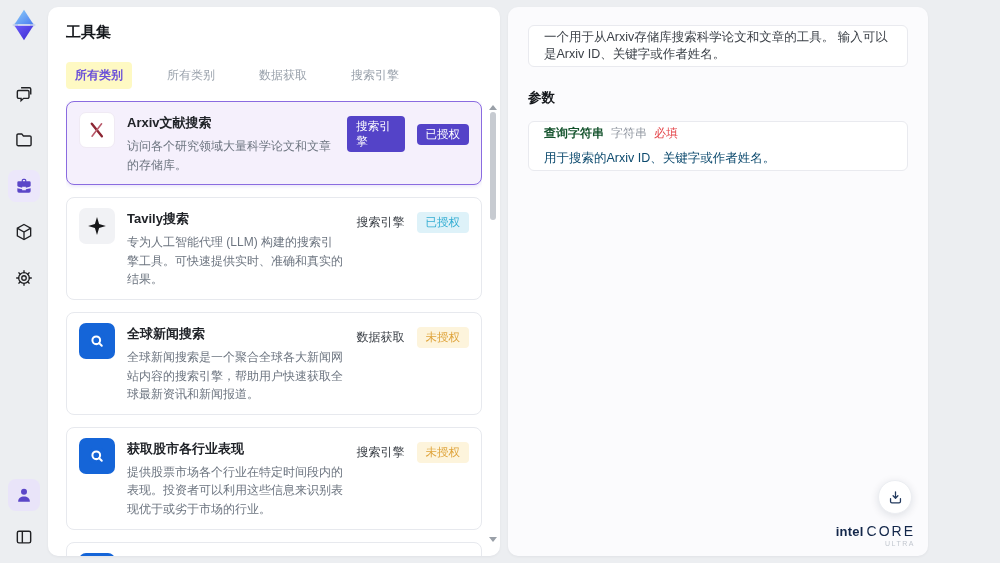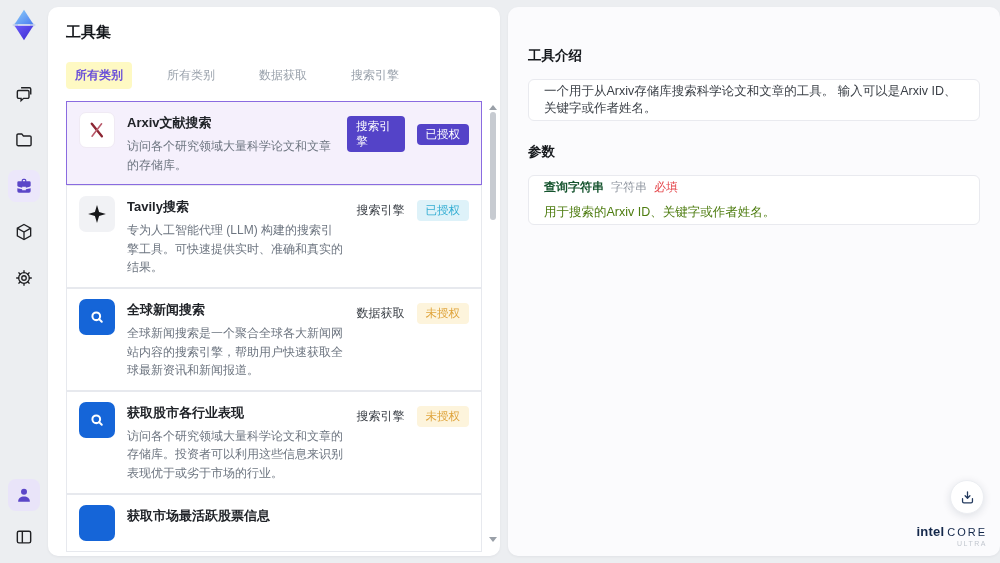--- a/index.html
+++ b/index.html
@@ -1,18 +1,18 @@
 <!DOCTYPE html>
 <html><head>
 <meta charset="utf-8">
 <style>
   * { margin:0; padding:0; box-sizing:border-box; }
   html,body { width:1000px; height:563px; overflow:hidden; }
   body { font-family:"Liberation Sans","DejaVu Sans",sans-serif; background:#eceef1; color:#1f2329; }
-  .app { display:flex; width:1000px; height:563px;justify-content:flex-end; }
+  .app { display:flex; width:928px; height:563px;justify-content:flex-end; }
 
   
   .rail { width:48px; flex:none; display:flex; flex-direction:column; align-items:center; padding:8px 0 10px; }
   .logo { width:34px; height:36px; margin-bottom:34px; }
   .rail-icons { display:flex; flex-direction:column; align-items:center; gap:14px; }
   .rail-btn { width:32px; height:32px; border:none; background:transparent; border-radius:8px;
               display:flex; align-items:center; justify-content:center; cursor:pointer; }
   .rail-btn svg { width:20px; height:20px; }
   .rail-btn.active { background:#ece7fb; }
   .rail-btn.active-user { background:#e9e4f9; }
@@ -26,22 +26,22 @@
   h1.p-title { font-size:15px; font-weight:bold; color:#15181c; }
 
   
   .tabs { display:flex; align-items:center; gap:26px; margin:20px 0 12px; }
   .tab { border:none; background:transparent; font-size:12px; color:#9aa2ac; cursor:pointer; padding:5px 9px; border-radius:4px; }
   .tab.active { background:#fef9c3; color:#6a4fd9; font-weight:bold; }
 
   
   .list-wrap { position:relative; flex:1; overflow:hidden; padding-right:18px; }
   .tool-list { overflow:hidden; height:100%; }
-  .tool-card { display:flex; gap:12px; background:#fff; border:1px solid #e7e9ee; border-radius:0;
-               padding:10px 12px; margin-bottom:0; cursor:pointer; align-items:flex-start; }
+  .tool-card { display:flex; gap:12px; background:#fff; border:1px solid #e7e9ee; border-radius:8px;
+               padding:10px 12px; margin-bottom:12px; cursor:pointer; align-items:flex-start; }
   .tool-card.selected { background:#f5f0fc; border:1.5px solid #8a6be0; box-shadow:0 1px 4px rgba(106,79,217,.18); }
   .tool-icon { width:36px; height:36px; flex:none; border-radius:7px; display:flex; align-items:center; justify-content:center; }
   .tool-icon svg { width:22px; height:22px; }
   .ti-arxiv { background:#fff; border:1px solid #f0eaf4; }
   .ti-tavily, .ti-news { background:#f1f2f5; }
   .ti-blue-q { background:#1565d8; }
   .tool-text { width:220px; }
   .tool-name { font-size:13px; font-weight:bold; color:#202328; margin:2px 0 5px; }
   .tool-desc { font-size:12px; color:#6d7580; line-height:1.55; }
   .tool-tags { margin-left:auto; display:flex; align-items:center; gap:12px; padding-top:4px; }
@@ -58,29 +58,29 @@
   .sb-arrow.down { border-top:5px solid #9aa0a8; position:absolute; bottom:0; left:1px; }
   .sb-thumb { width:6px; margin:2px auto; height:108px; background:#c7cbd1; border-radius:3px; }
 
   
   .sub-heading { font-size:13.5px; font-weight:bold; color:#15181c; margin:22px 0 14px; }
   .box { background:#fff; border:1px solid #e9eaef; border-radius:6px; padding:3px 15px; font-size:12.5px; color:#3c4148; }
   .param-head { display:flex; align-items:baseline; gap:7px; margin-bottom:8px; }
   .param-name { font-size:12px; font-weight:bold; color:#14532d; }
   .param-type { font-size:12px; color:#9096a0; }
   .param-required { font-size:12px; color:#e5484d; }
-  .param-desc { font-size:12.5px; color:#4d7c0f; }
+  .param-desc { font-size:12.5px; color:#0c4a6e; }
 
   .fab { position:absolute; right:16px; bottom:42px; width:34px; height:34px; border-radius:50%;
          background:#fff; border:1px solid #eceef2; box-shadow:0 2px 8px rgba(20,30,60,.12);
          display:flex; align-items:center; justify-content:center; cursor:pointer; }
   .fab svg { width:17px; height:17px; }
   .brand { position:absolute; right:13px; bottom:8px; text-align:right; color:#13274a; line-height:1.1; }
   .brand .intel { font-size:13px; font-weight:bold; letter-spacing:.2px; }
-  .brand .core { font-size:11px; letter-spacing:2px; margin-left:3px; }
+  .brand .core { font-size:14px; letter-spacing:2px; margin-left:3px; }
   .brand .ultra { display:block; font-size:7px; color:#c2c7cf; letter-spacing:1.5px; margin-top:1px; }
 </style>
 </head>
 <body>
 
 <div class="app">
 
   <nav class="rail">
     <div class="logo">
       <svg viewBox="0 0 40 40">
@@ -215,21 +215,21 @@
   <div class="tool-card">
     <div class="tool-icon ti-blue-q">
               <svg viewBox="0 0 24 24" fill="none">
                 <rect x="3.5" y="3.5" width="17" height="17" rx="5" fill="#1565d8"></rect>
                 <circle cx="11.2" cy="11.2" r="4.2" stroke="#fff" stroke-width="2.2"></circle>
                 <path d="M14.3 14.3 L17.2 17.2" stroke="#fff" stroke-width="2.2" stroke-linecap="round"></path>
               </svg>
             </div>
     <div class="tool-text">
       <div class="tool-name">获取股市各行业表现</div>
-      <div class="tool-desc">访问各个研究领域大量科学论文和文章的存储库。投资者可以利用这些信息来识别表现优于或劣于市场的行业。</div>
+      <div class="tool-desc">提供股票市场各个行业在特定时间段内的表现。投资者可以利用这些信息来识别表现优于或劣于市场的行业。</div>
     </div>
     <div class="tool-tags">
       <span class="tool-category">搜索引擎</span>
       <span class="badge tool-auth badge-yellow">未授权</span>
     </div>
   </div>
 
   <div class="tool-card">
     <div class="tool-icon ti-blue-q"></div>
     <div class="tool-text">
@@ -245,21 +245,20 @@
 </div>
       <div class="scrollbar">
         <div class="sb-arrow up"></div>
         <div class="sb-thumb"></div>
         <div class="sb-arrow down"></div>
       </div>
     </div>
   </section>
 
   <section class="panel right-panel">
-    <h2 class="sub-heading">工具介绍</h2>
     <div class="box">
       <p>一个用于从Arxiv存储库搜索科学论文和文章的工具。 输入可以是Arxiv ID、关键字或作者姓名。</p>
     </div>
     <h2 class="sub-heading">参数</h2>
     <div class="box">
       <div class="param-head">
         <span class="param-name">查询字符串</span>
         <span class="param-type">字符串</span>
         <span class="param-required">必填</span>
       </div>

